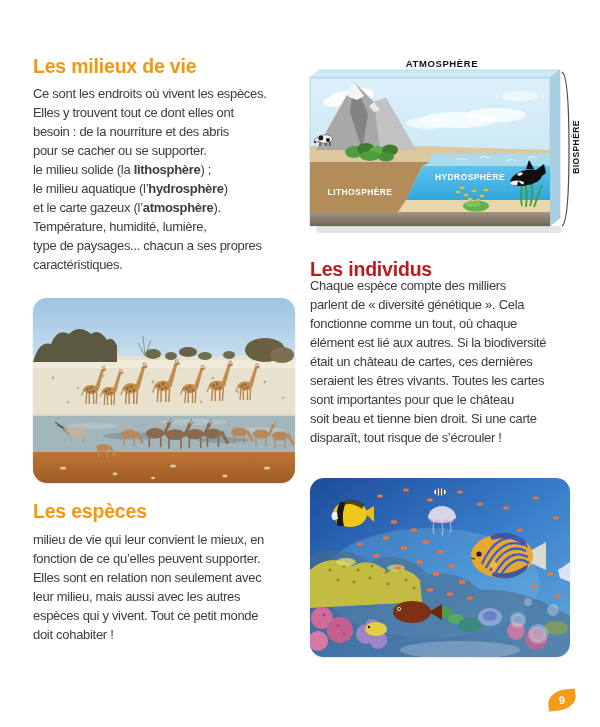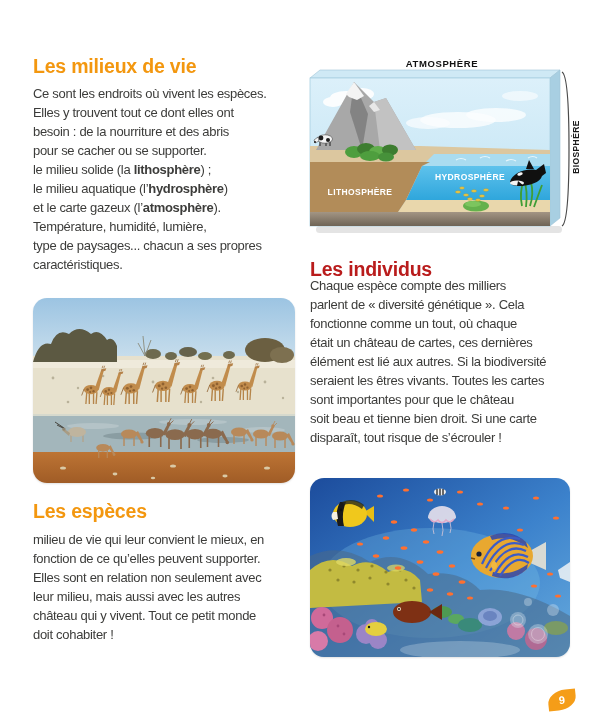--- a/index.html
+++ b/index.html
@@ -160,21 +160,21 @@
     </svg>
   </div>
 
   <h2 class="sec abs" style="left:33px;top:500px;color:#F3970F;">Les espèces</h2>
 
   <div class="para abs" style="left:33px;top:530px;width:268px;">
       <div class="tl">milieu de vie qui leur convient le mieux, en</div>
       <div class="tl">fonction de ce qu’elles peuvent supporter.</div>
       <div class="tl">Elles sont en relation non seulement avec</div>
       <div class="tl">leur milieu, mais aussi avec les autres</div>
-      <div class="tl">château qui y vivent. Tout ce petit monde</div>
+      <div class="tl">espèces qui y vivent. Tout ce petit monde</div>
       <div class="tl">doit cohabiter !</div>
     </div>
 
   <div class="abs" style="left:308px;top:54px;width:272px;height:182px;">
     <svg width="272" height="182" viewBox="0 0 272 182">
       <defs>
         <linearGradient id="skyF" x1="0" y1="0" x2="0" y2="1">
           <stop offset="0" stop-color="#dcf0fa"></stop>
             <stop offset="1" stop-color="#bfe3f3"></stop>
         </linearGradient>
@@ -280,22 +280,22 @@
       <text x="268" y="96" text-anchor="middle" font-size="8.5" font-weight="bold" fill="#1a1a1a" letter-spacing="0.4" transform="rotate(-90 268 93)">BIOSPHÈRE</text>
     </svg>
   </div>
 
   <h2 class="sec abs" style="left:310px;top:246px;color:#b91c1c;margin-top:12px;">Les individus</h2>
 
   <div class="para abs" style="left:310px;top:276px;width:270px;">
       <div class="tl">Chaque espèce compte des milliers</div>
       <div class="tl">parlent de « diversité génétique ». Cela</div>
       <div class="tl">fonctionne comme un tout, où chaque</div>
+      <div class="tl">élément est lié aux autres. Si la biodiversité</div>
       <div class="tl">était un château de cartes, ces dernières</div>
-      <div class="tl">élément est lié aux autres. Si la biodiversité</div>
       <div class="tl">seraient les êtres vivants. Toutes les cartes</div>
       <div class="tl">sont importantes pour que le château</div>
       <div class="tl">soit beau et tienne bien droit. Si une carte</div>
       <div class="tl">disparaît, tout risque de s’écrouler !</div>
     </div>
 
   <div class="photo abs" style="left:310px;top:478px;width:260px;height:179px;">
     <svg width="260" height="179" viewBox="0 0 260 179">
       <defs>
         <linearGradient id="sea" x1="0" y1="0" x2="1" y2="1">

